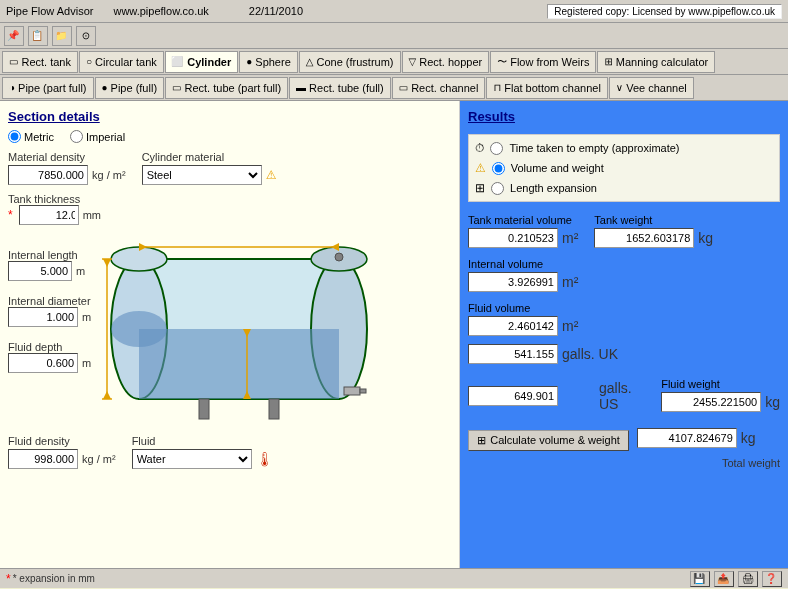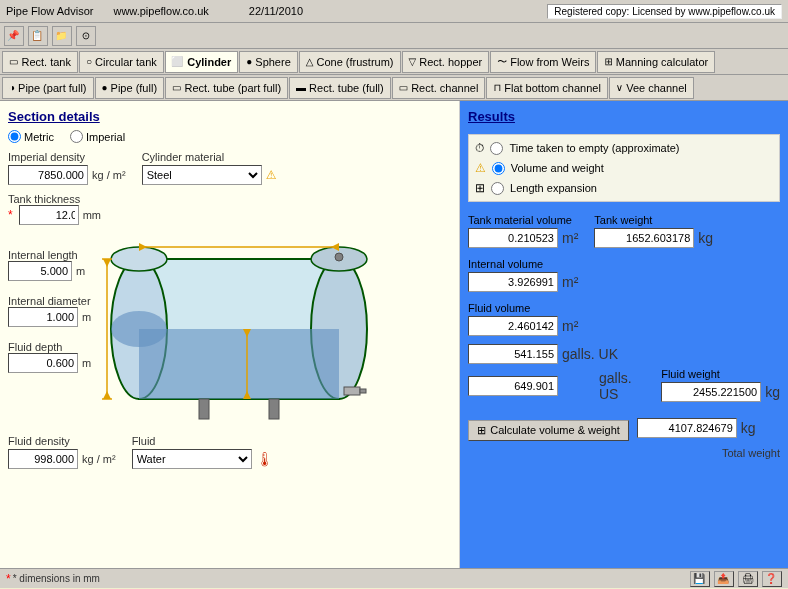--- a/index.html
+++ b/index.html
@@ -165,21 +165,21 @@
         <span>Metric</span>
       </label>
       <label class="radio-label">
         <input type="radio" name="unit" style="">
         <span>Imperial</span>
       </label>
     </div>
 
     <div class="two-col-fields">
       <div class="field-group">
-        <span class="field-label">Imperial density</span>
+        <span class="field-label">Material density</span>
         <div class="field-row">
           <input class="field-input" style="width: 80px;" type="text" value="7850.000">
           <span class="field-unit">kg / m²</span>
         </div>
       </div>
       <div class="field-group">
         <span class="field-label">Cylinder material</span>
         <div class="field-row">
           <select style="width:120px">
             <option>Steel</option>
@@ -342,21 +342,21 @@
         <div class="result-col">
           <span class="result-label">Fluid volume</span>
           <div class="field-row">
             <input class="result-input" style="width: 90px;" type="text" value="2.460142" readonly="">
             <span class="result-unit">m²</span>
           </div>
           <div class="field-row" style="margin-top:2px;">
             <input class="result-input" style="width: 90px;" type="text" value="541.155" readonly="">
             <span class="result-unit">galls. UK</span>
           </div>
-          <div class="field-row" style="margin-top:0;gap:41px;">
+          <div class="field-row" style="margin-top:10px;gap:41px;">
             <input class="result-input" style="width: 90px;" type="text" value="649.901" readonly="">
             <span class="result-unit">galls. US</span>
           </div>
         </div>
         <div class="result-col">
           <span class="result-label">Fluid weight</span>
           <div class="field-row">
             <input class="result-input" style="width: 100px;" type="text" value="2455.221500" readonly="">
             <span class="result-unit">kg</span>
           </div>
@@ -375,20 +375,20 @@
       </div>
       <div style="text-align:right; font-size:11px; color:#333; margin-top:2px;">
         <span>Total weight</span>
       </div>
     </div>
   </div>
 </div>
 
 <div class="status-bar">
   <span class="required-star">*</span>
-  <span class="status-text" style="color:#333; font-size:10px;">* dimensions in mm</span>
+  <span class="status-text" style="color:#333; font-size:10px;">* expansion in mm</span>
   <div class="status-icons">
     <div class="status-icon-btn">💾</div>
     <div class="status-icon-btn">📤</div>
     <div class="status-icon-btn">🖨</div>
     <div class="status-icon-btn">❓</div>
   </div>
 </div>
 
 </body></html>

